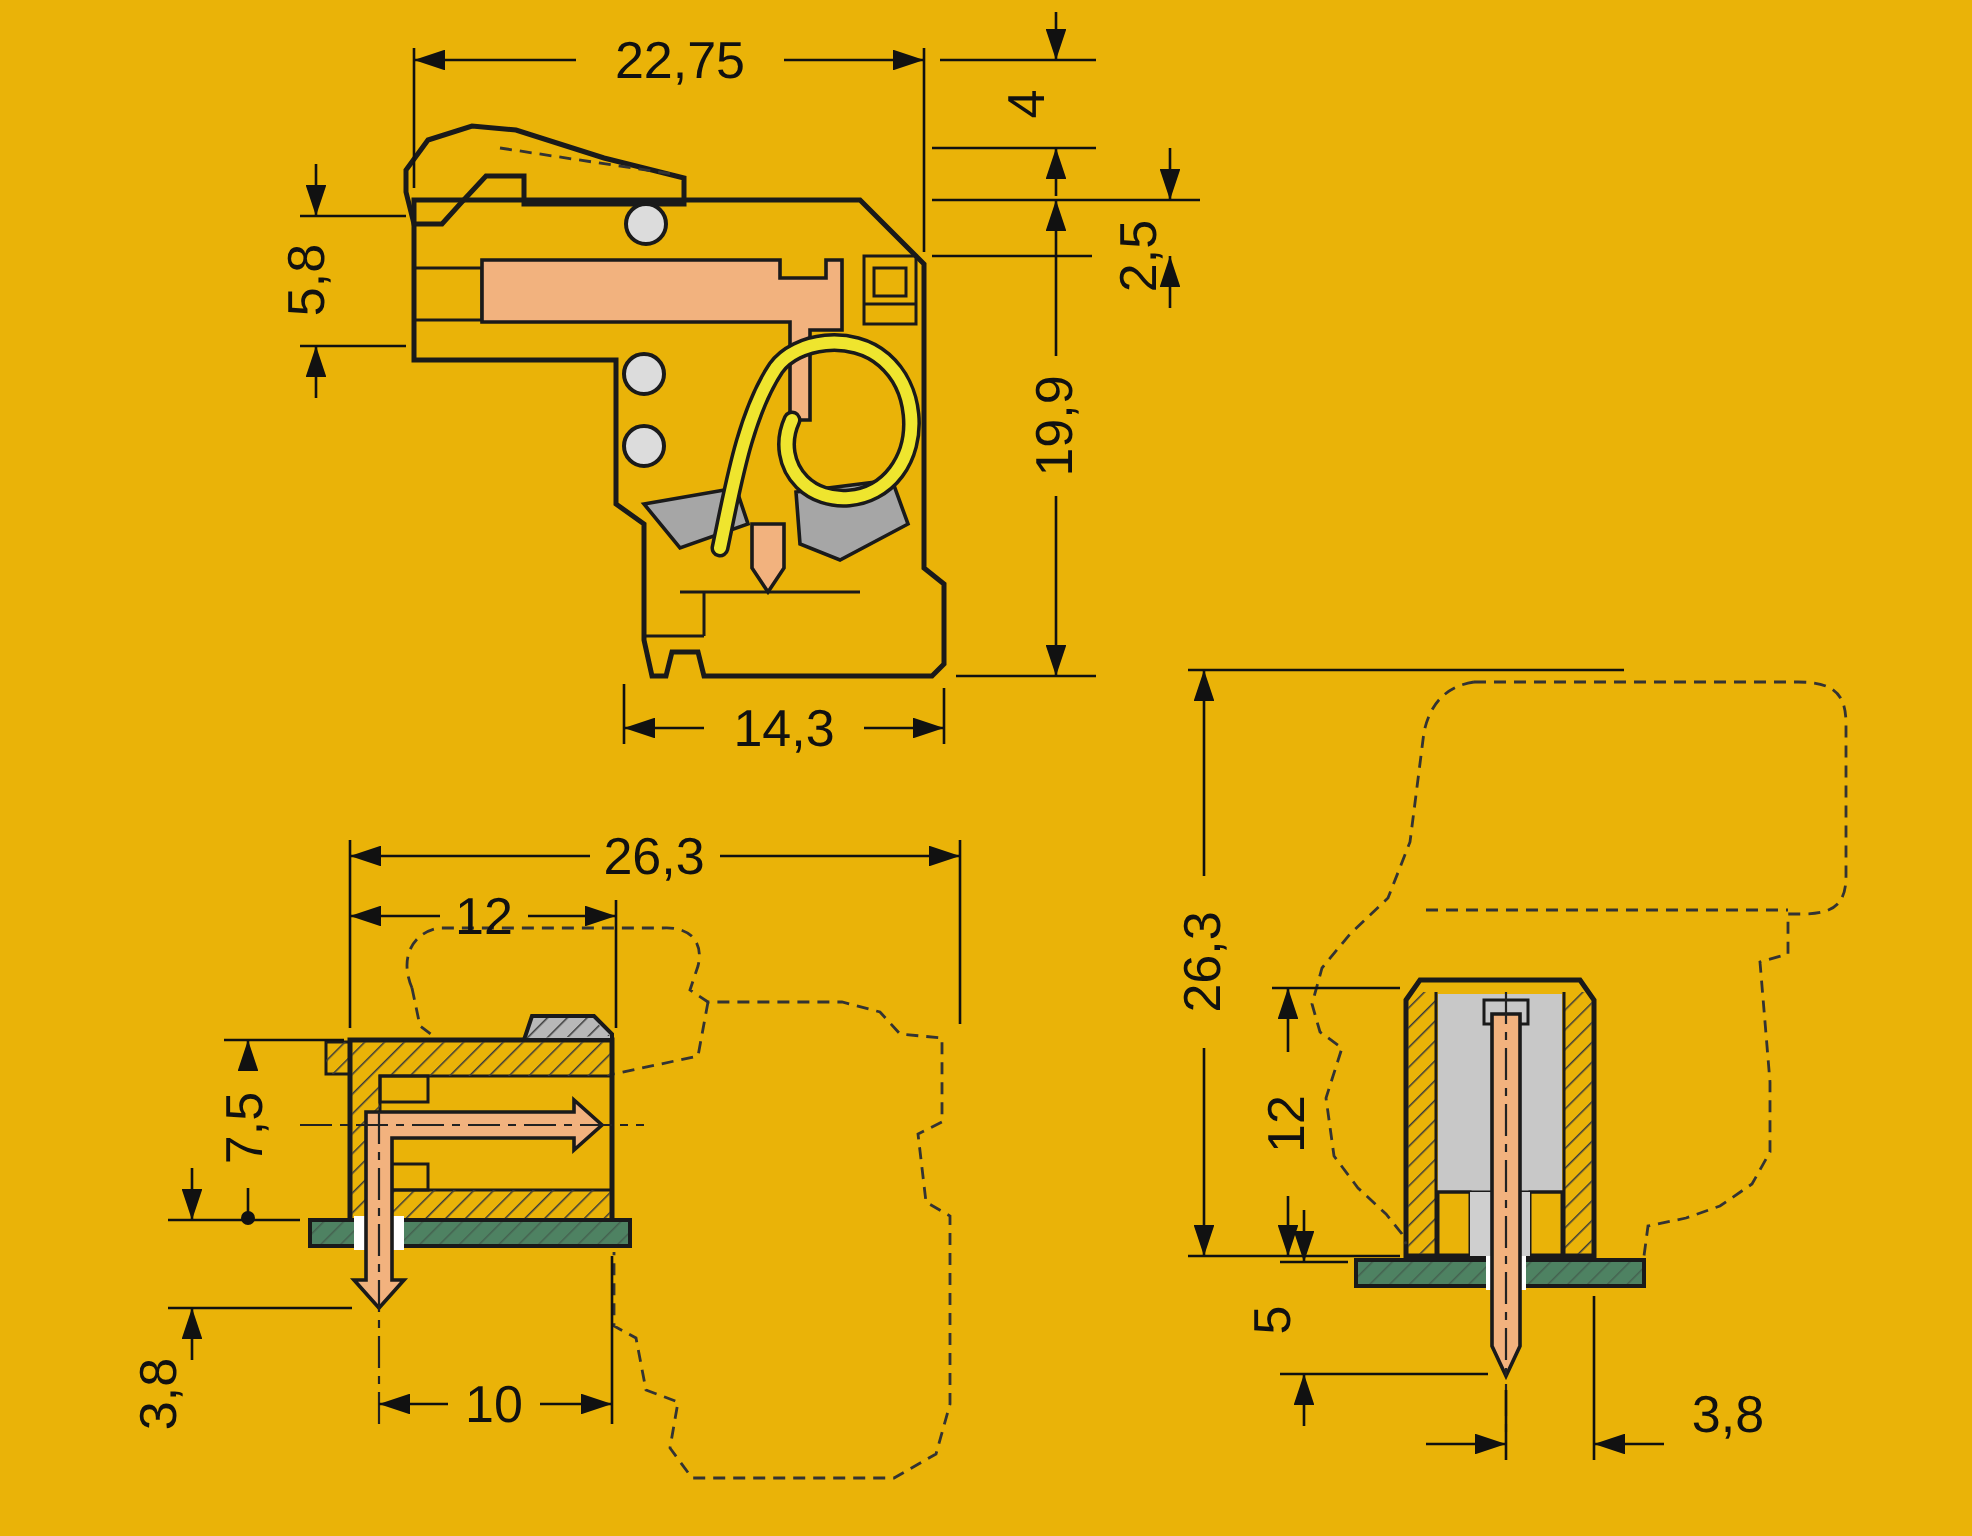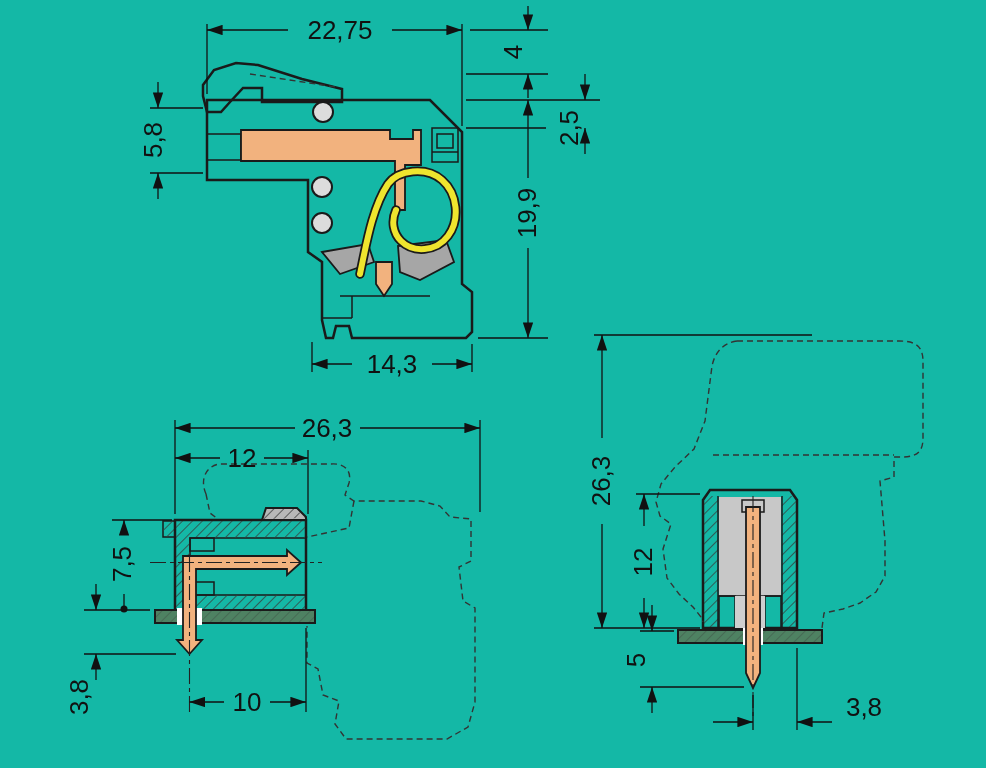--- a/index.html
+++ b/index.html
@@ -1,16 +1,16 @@
 <!DOCTYPE html>
 <html><head>
 <meta charset="utf-8">
 <style>
   html,body{margin:0;padding:0;background:#fff;}
-  .canvas{position:relative;width:986px;height:768px;background:#14b8a6;overflow:hidden;
+  .canvas{position:relative;width:986px;height:768px;background:#eab308;overflow:hidden;
           font-family:"Liberation Sans",sans-serif;}
   svg{position:absolute;left:0;top:0;}
   .dim{font:26px "Liberation Sans",sans-serif;fill:#111;}
   .dimline{stroke:#111;stroke-width:1.3;fill:none;}
   .edge{stroke:#1a1a1a;stroke-width:2.5;fill:none;}
   .thin{stroke:#1a1a1a;stroke-width:1.5;fill:none;}
   .dash{stroke:#333;stroke-width:1.4;fill:none;stroke-dasharray:6 4;}
   .cline{stroke:#222;stroke-width:1.1;fill:none;stroke-dasharray:16 4 4 4;}
 </style>
 </head>

